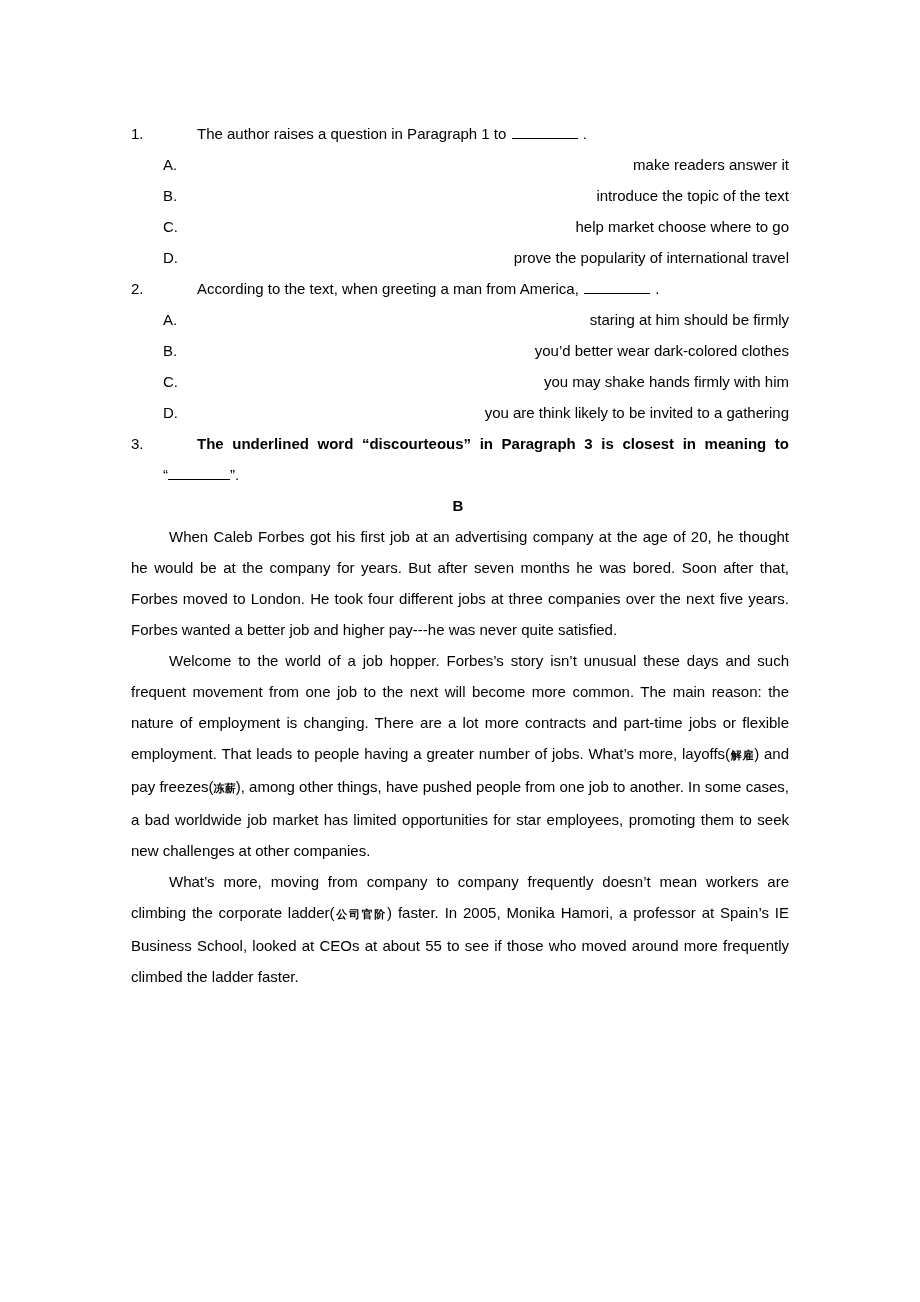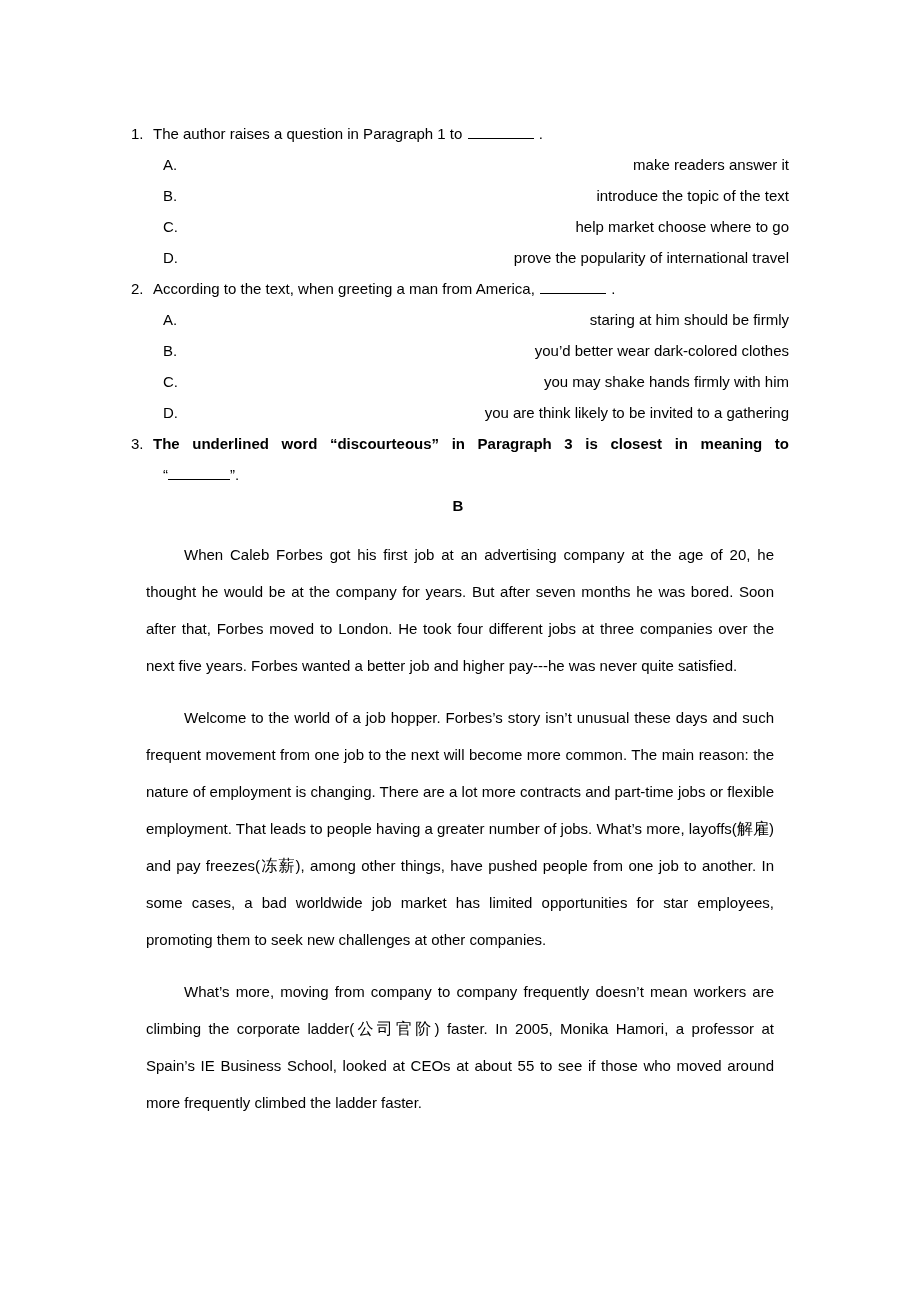--- a/index.html
+++ b/index.html
@@ -31,20 +31,21 @@
     display: flex;
     align-items: baseline;
   }
   .q-num {
     width: 22px;
     flex: 0 0 22px;
     font-size: 15px;
   }
   .q-text {
     flex: 1 1 auto;
+    margin-left: 44px;
   }
   .q-text.justify {
     text-align: justify;
     text-align-last: justify;
     font-weight: bold;
   }
 
   .option {
     font-size: 15px;
     line-height: 31px;
@@ -92,30 +93,31 @@
     line-height: 31px;
     font-weight: bold;
     text-align: center;
     margin: 0;
     padding-right: 4px;
   }
 
   
   .para {
     font-size: 15px;
-    line-height: 37px;
-    margin: 15px;
+    line-height: 31px;
+    margin: 0;
     text-align: justify;
     text-align-last: left;
     text-indent: 38px;
     hyphens: none;
   }
   .cjk {
     font-family: "DejaVu Sans", sans-serif;
-    font-size: 16px;
+    font-size: 11px;
+    font-weight: bold;
   }
   .quoted-blank-line {
     font-size: 15px;
     line-height: 31px;
     padding-left: 32px;
   }
 </style>
 </head>
 <body>
 

